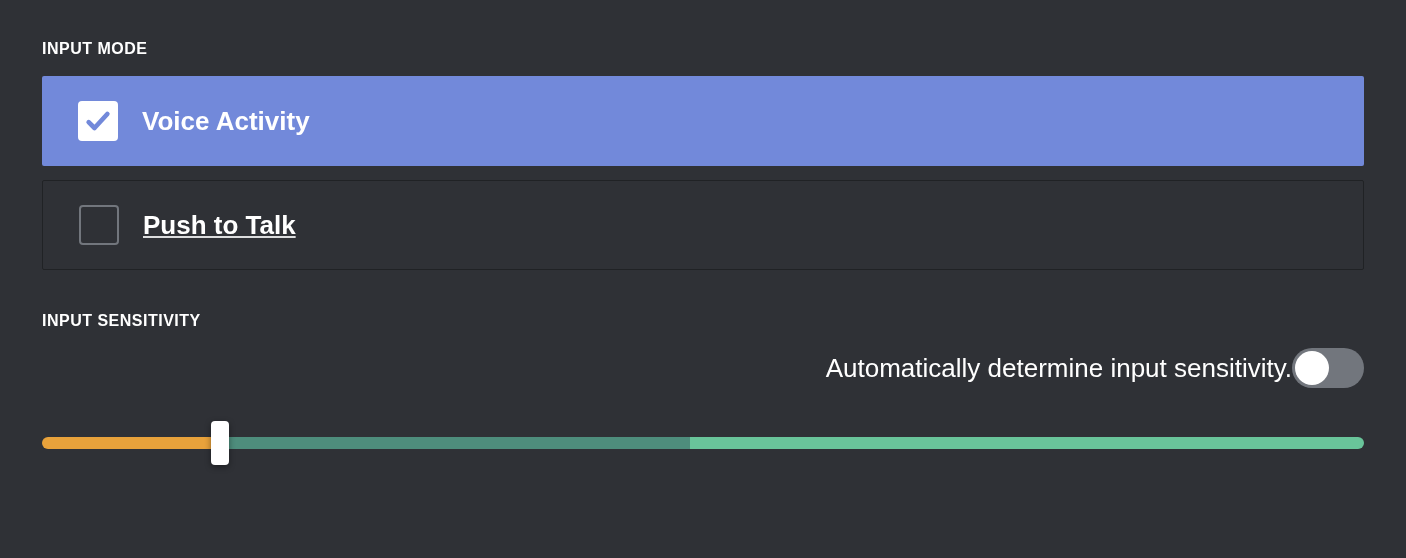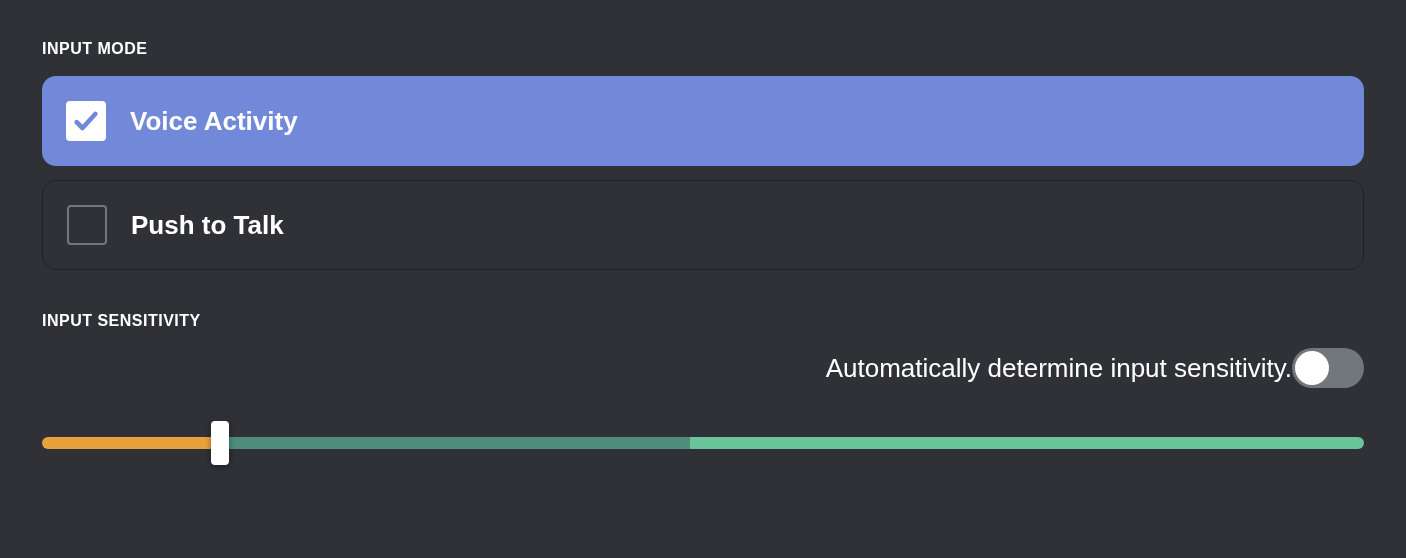--- a/index.html
+++ b/index.html
@@ -26,30 +26,31 @@
     .radio-group {
       display: flex;
       flex-direction: column;
       gap: 14px;
       margin-bottom: 42px;
     }
     .radio-option {
       display: flex;
       align-items: center;
       height: 90px;
-      border-radius: 14px;
-      padding: 0 24px;
+      border-radius: 2px;
+      padding: 0 36px;
       cursor: pointer;
     }
     .radio-option.selected {
       background: #7289da;
     }
     .radio-option.unselected {
       background: #2f3136;
       border: 1px solid #202225;
+      text-decoration: underline;
     }
     .checkbox {
       width: 40px;
       height: 40px;
       border-radius: 4px;
       display: flex;
       align-items: center;
       justify-content: center;
       margin-right: 24px;
       flex-shrink: 0;

